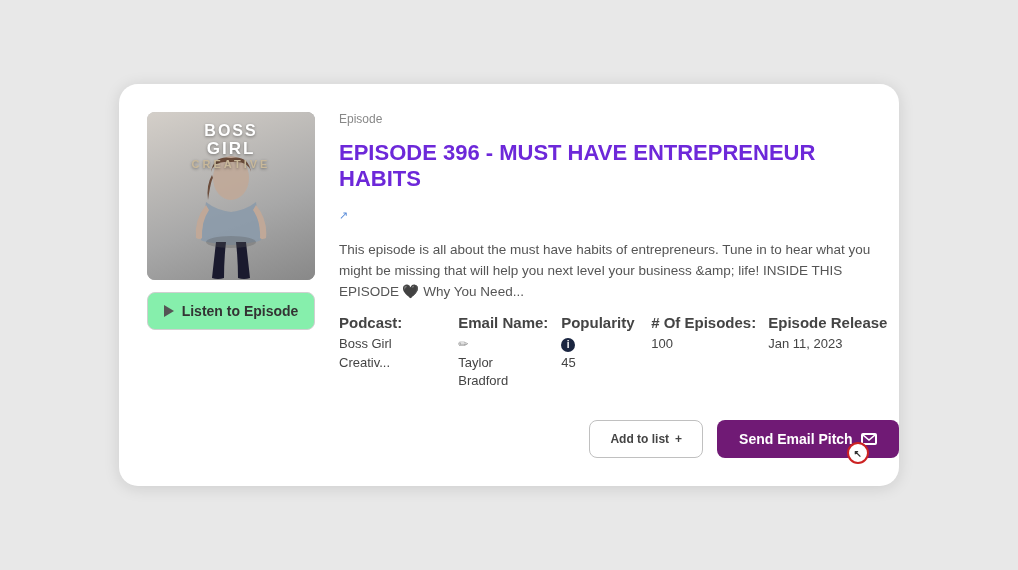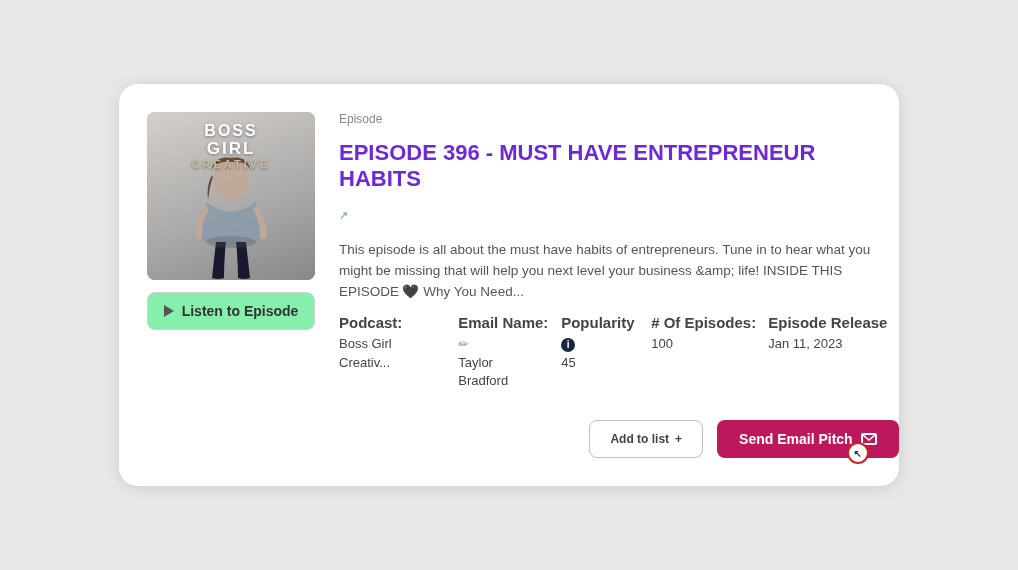--- a/index.html
+++ b/index.html
@@ -205,21 +205,21 @@
       font-size: 12px;
       font-weight: 600;
       color: #444;
       cursor: pointer;
       display: flex;
       align-items: center;
       gap: 6px;
     }
     .send-email-btn {
       padding: 11px 22px;
-      background: #be185d;
+      background: #701a75;
       border: none;
       border-radius: 8px;
       font-size: 14px;
       font-weight: 600;
       color: #fff;
       cursor: pointer;
       display: flex;
       align-items: center;
       gap: 8px;
       position: relative;

